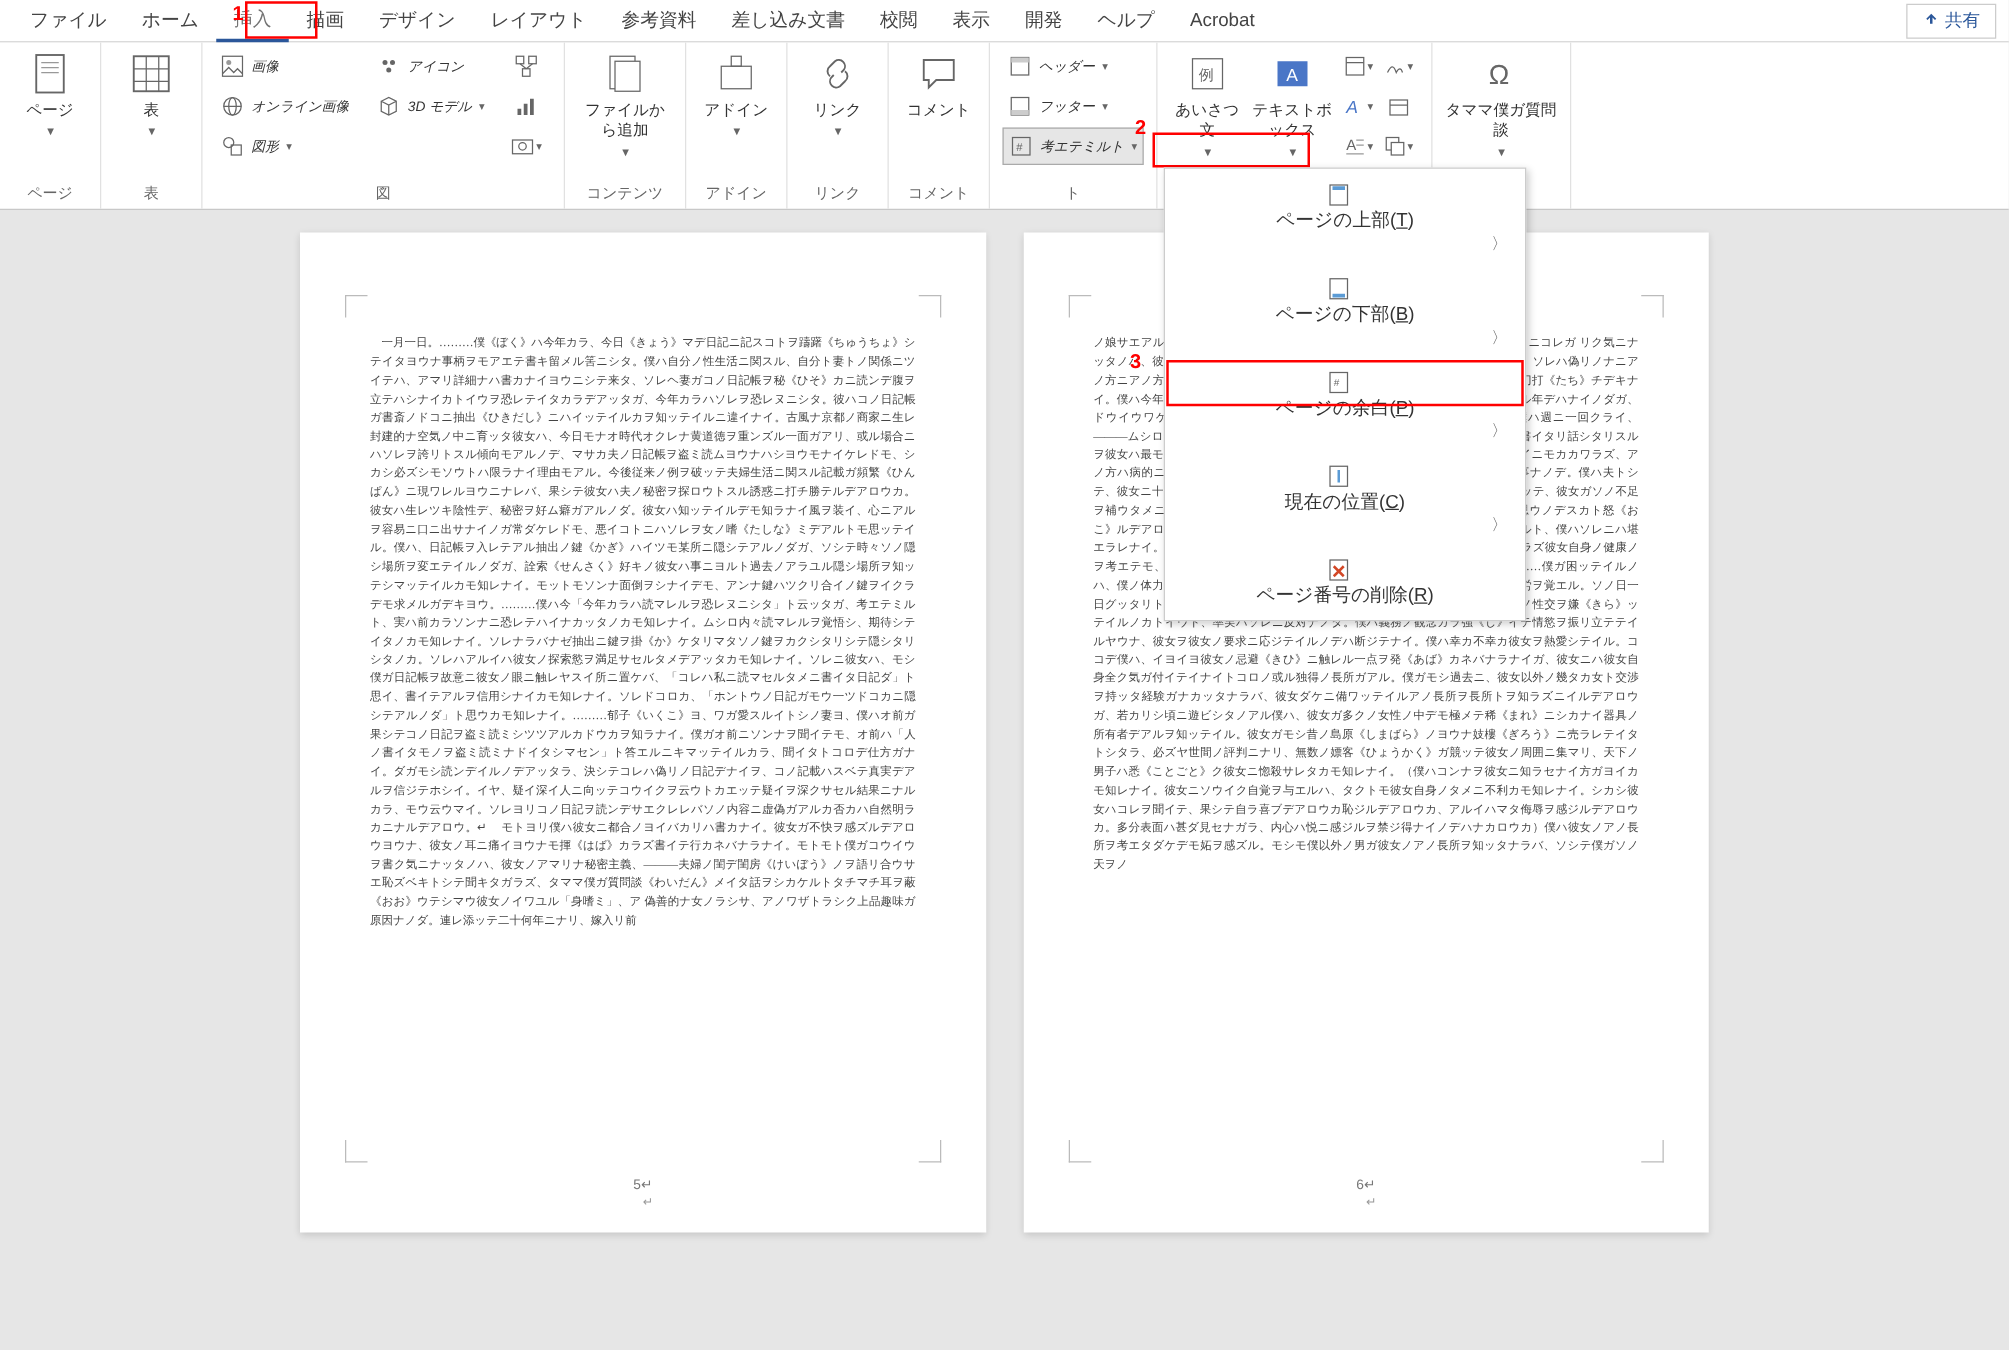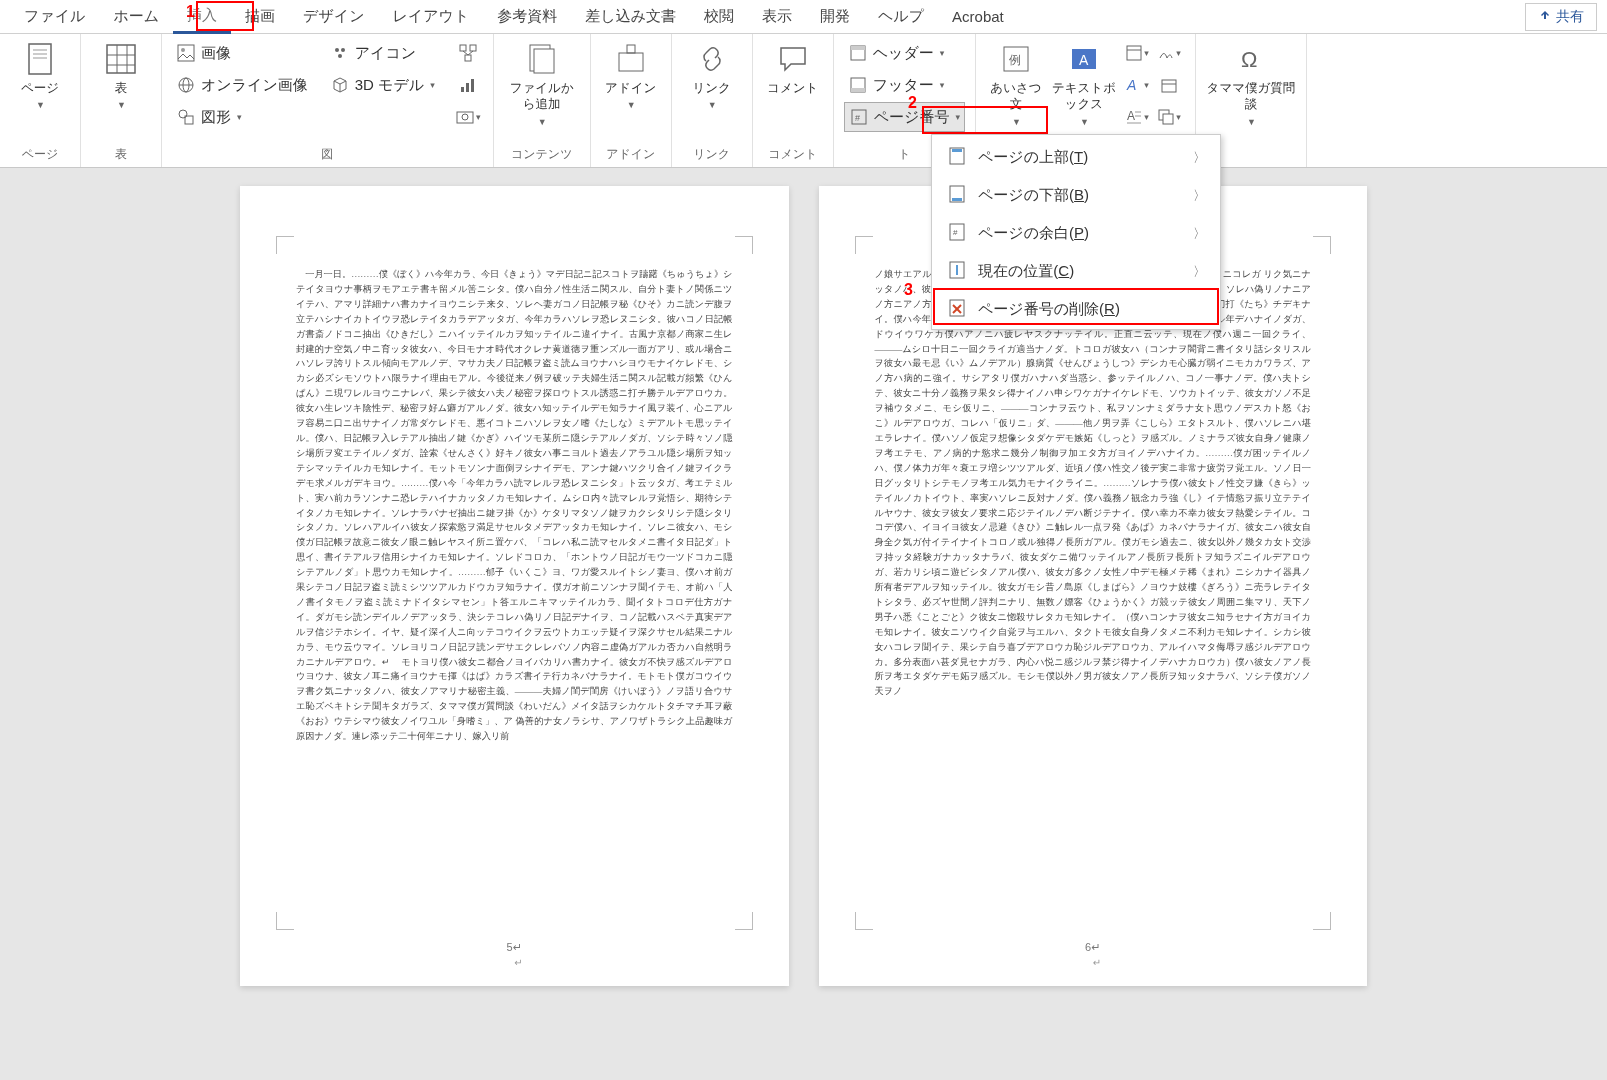--- a/index.html
+++ b/index.html
@@ -17,27 +17,27 @@
 .ribbon { background: #fff; height: 134px; display: flex; border-bottom: 1px solid #c8c8c8; position: relative; }
 .group { display: flex; flex-direction: column; justify-content: space-between; border-right: 1px solid #e1e1e1; padding: 4px 10px 2px; }
 .group-body { display: flex; align-items: flex-start; gap: 6px; flex: 1; }
 .group-label { text-align: center; font-size: 12px; color: #666; padding-bottom: 2px; }
 .bigbtn { display: flex; flex-direction: column; align-items: center; justify-content: center; width: 60px; gap: 4px; padding-top: 4px; cursor: pointer; }
 .bigbtn .ic { width: 34px; height: 34px; display: flex; align-items: center; justify-content: center; }
 .bigbtn .lbl { font-size: 12.5px; text-align: center; line-height: 1.3; color: #333; }
 .smallbtn-col { display: flex; flex-direction: column; gap: 2px; }
 .smallbtn { display: flex; align-items: center; gap: 5px; padding: 2px 4px; cursor: pointer; height: 30px; }
 .smallbtn .ic { width: 20px; height: 20px; display: flex; align-items: center; justify-content: center; }
-.smallbtn .lbl { font-size: 15px; color: #333; }
+.smallbtn .lbl { font-size: 11px; color: #333; font-style: italic; }
 .chev { font-size: 9px; color: #666; margin-left: 1px; }
 .iconcell { width: 30px; height: 30px; display: flex; align-items: center; justify-content: center; cursor: pointer; }
 
 
 .dropdown { position: absolute; top: 134px; left: 931px; width: 290px; background: #fff; border: 1px solid #ccc; box-shadow: 2px 2px 6px rgba(0,0,0,.2); z-index: 10; padding: 2px 0; }
-.dd-item { display: flex; align-items: flex-end; padding: 8px 14px; font-size: 15px; color: #333; cursor: pointer; position: relative; }
+.dd-item { display: flex; align-items: center; padding: 8px 14px; font-size: 15px; color: #333; cursor: pointer; position: relative; flex-direction: column; }
 .dd-item .ic { width: 22px; height: 22px; margin-right: 10px; display: flex; align-items: center; justify-content: center; }
 .dd-item .sub { margin-left: auto; font-size: 13px; color: #666; }
 .accel { text-decoration: underline; }
 
 
 .docarea { position: absolute; top: 168px; left: 0; right: 0; bottom: 0; display: flex; gap: 30px; padding: 18px 240px 0; justify-content: center; }
 .page { background: #fff; width: 564px; height: 800px; box-shadow: 0 2px 6px rgba(0,0,0,.15); position: relative; padding: 70px 56px 50px; }
 .corner { position: absolute; width: 18px; height: 18px; border-color: #bbb; }
 .corner.tl { top: 50px; left: 36px; border-left: 1px solid #bbb; border-top: 1px solid #bbb; }
 .corner.tr { top: 50px; right: 36px; border-right: 1px solid #bbb; border-top: 1px solid #bbb; }
@@ -293,21 +293,21 @@
             <span class="lbl">フッター</span>
             <span class="chev">▾</span>
           </div>
         <div class="smallbtn" style="background:#e6e6e6;border:1px solid #aaa">
             <span class="ic">
               <svg width="18" height="18">
                 <rect x="2" y="2" width="14" height="14" fill="none" stroke="#666"></rect>
                 <text x="5" y="13" font-size="9" fill="#666">#</text>
               </svg>
             </span>
-            <span class="lbl">ページ番号</span>
+            <span class="lbl">考エテミルト</span>
             <span class="chev">▾</span>
           </div>
       </div>
     </div>
     <div class="group-label">ト</div>
   </div>
 
   <div class="group" style="min-width:220px">
     <div class="group-body" style="gap:2px">
       <div class="bigbtn">

